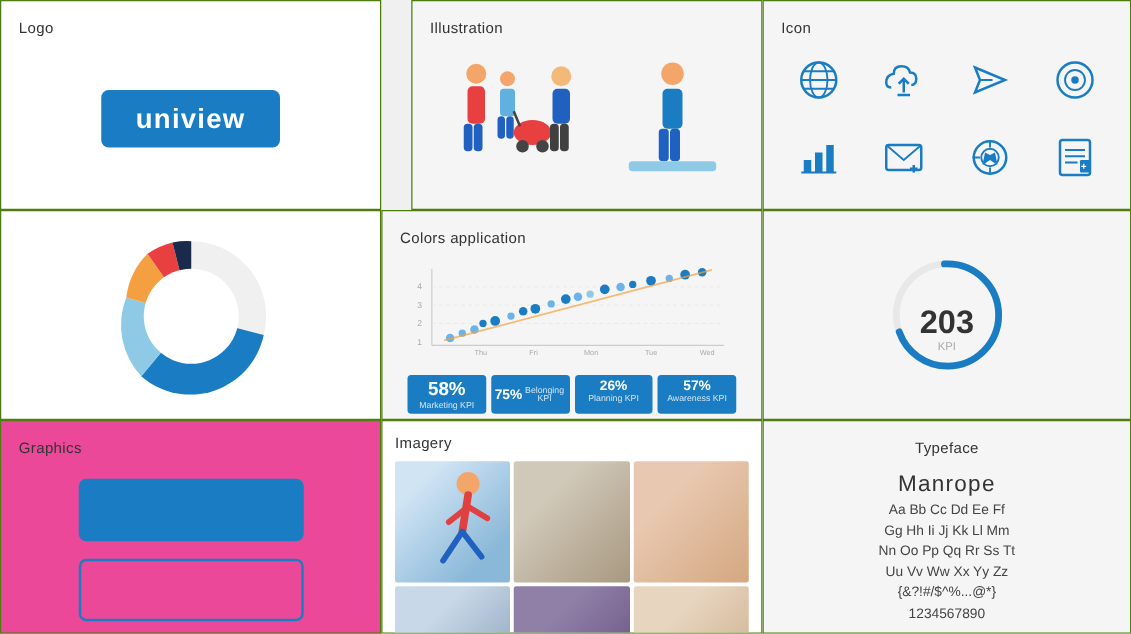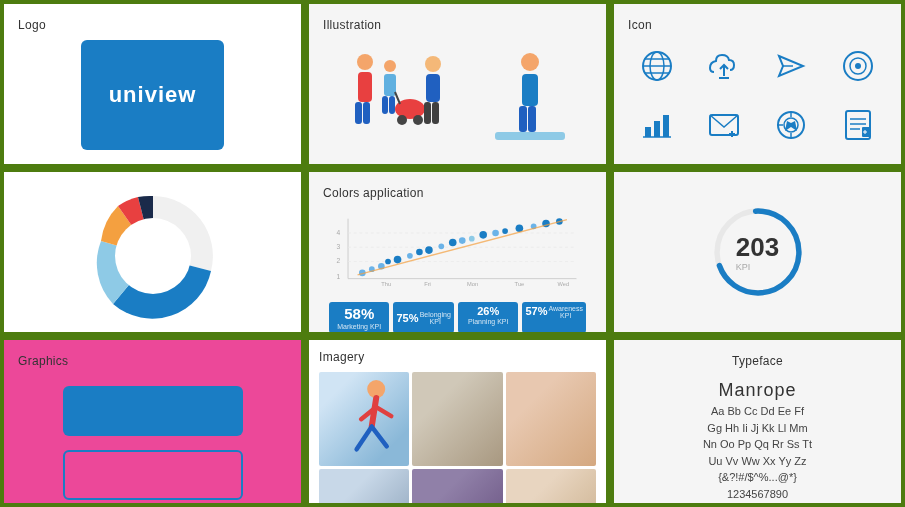--- a/index.html
+++ b/index.html
@@ -15,21 +15,21 @@
       display: grid;
       grid-template-columns: 305px 305px 295px;
       grid-template-rows: 168px 168px 171px;
       width: 905px;
       height: 507px;
       gap: 0;
     }
 
     .cell {
       background: #fff;
-      border: 4px solid #4d7c0f;
+      border: 1px solid #4d7c0f;
       padding: 14px;
       position: relative;
       overflow: hidden;
     }
 
     .cell-gray {
       background: #f5f5f5;
     }
 
     .cell-title {
@@ -41,20 +41,21 @@
     }
 
     
     .logo-cell {
       display: flex;
       flex-direction: column;
     }
     .logo-container {
       flex: 1;
       display: flex;
+      align-items: center;
       justify-content: center;
     }
     .logo-box {
       background: #1a7dc4;
       border-radius: 6px;
       padding: 10px 28px;
       display: flex;
       align-items: center;
       justify-content: center;
     }
@@ -76,20 +77,21 @@
       display: flex;
       align-items: center;
       justify-content: center;
     }
 
     
     .illustration-cell {
       background: #f5f5f5;
       display: flex;
       flex-direction: column;
+      margin-left: 24px;
     }
     .illus-figures {
       flex: 1;
       display: flex;
       align-items: center;
       justify-content: space-around;
       padding: 4px;
     }
 
     
@@ -441,36 +443,36 @@
         <span style="color:rgba(255,255,255,0.8);font-size:7px;text-align:center;">Marketing KPI</span>
       </div>
       <div style="flex:1; background:#1a7dc4; border-radius:3px; padding:3px; display:flex; flex-direction:row; align-items:center; gap:1px;">
         <span style="color:white;font-size:11px;font-weight:bold;">75%</span>
         <span style="color:rgba(255,255,255,0.8);font-size:7px;text-align:center;">Belonging KPI</span>
       </div>
       <div style="flex:1; background:#1a7dc4; border-radius:3px; padding:3px; display:flex; flex-direction:column; align-items:center; gap:1px;">
         <span style="color:white;font-size:11px;font-weight:bold;">26%</span>
         <span style="color:rgba(255,255,255,0.8);font-size:7px;text-align:center;">Planning KPI</span>
       </div>
-      <div style="flex:1; background:#1a7dc4; border-radius:3px; padding:3px; display:flex; flex-direction:row; align-items:flex-start; gap:1px;">
+      <div style="flex:1; background:#1a7dc4; border-radius:3px; padding:3px; display:flex; flex-direction:column; align-items:center; gap:1px;">
         <span style="color:white;font-size:11px;font-weight:bold;">57%</span>
         <span style="color:rgba(255,255,255,0.8);font-size:7px;text-align:center;">Awareness KPI</span>
       </div>
     </div>
   </div>
 
   <div class="cell cell-gray kpi-cell">
     <div class="kpi-gauge">
       <svg width="110" height="110" viewBox="0 0 110 110">
 
         <circle cx="55" cy="55" r="45" fill="none" stroke="#e8e8e8" stroke-width="6"></circle>
 
         <circle cx="55" cy="55" r="45" fill="none" stroke="#1a7dc4" stroke-width="6" stroke-dasharray="197 83" stroke-dashoffset="71" stroke-linecap="round"></circle>
       </svg>
-      <div style="position:absolute; top: 32px;">
+      <div style="position:absolute; text-align:center; top: 42px;">
         <div style="font-size:26px; font-weight:bold; color:#333; line-height:1;">203</div>
         <div style="font-size:9px; color:#aaa; margin-top:2px;">KPI</div>
       </div>
     </div>
   </div>
 
   <div class="cell cell-gray graphics-cell">
     <div class="cell-title">Graphics</div>
     <div class="graphics-shapes">
       <div class="shape-rect-filled"></div>

